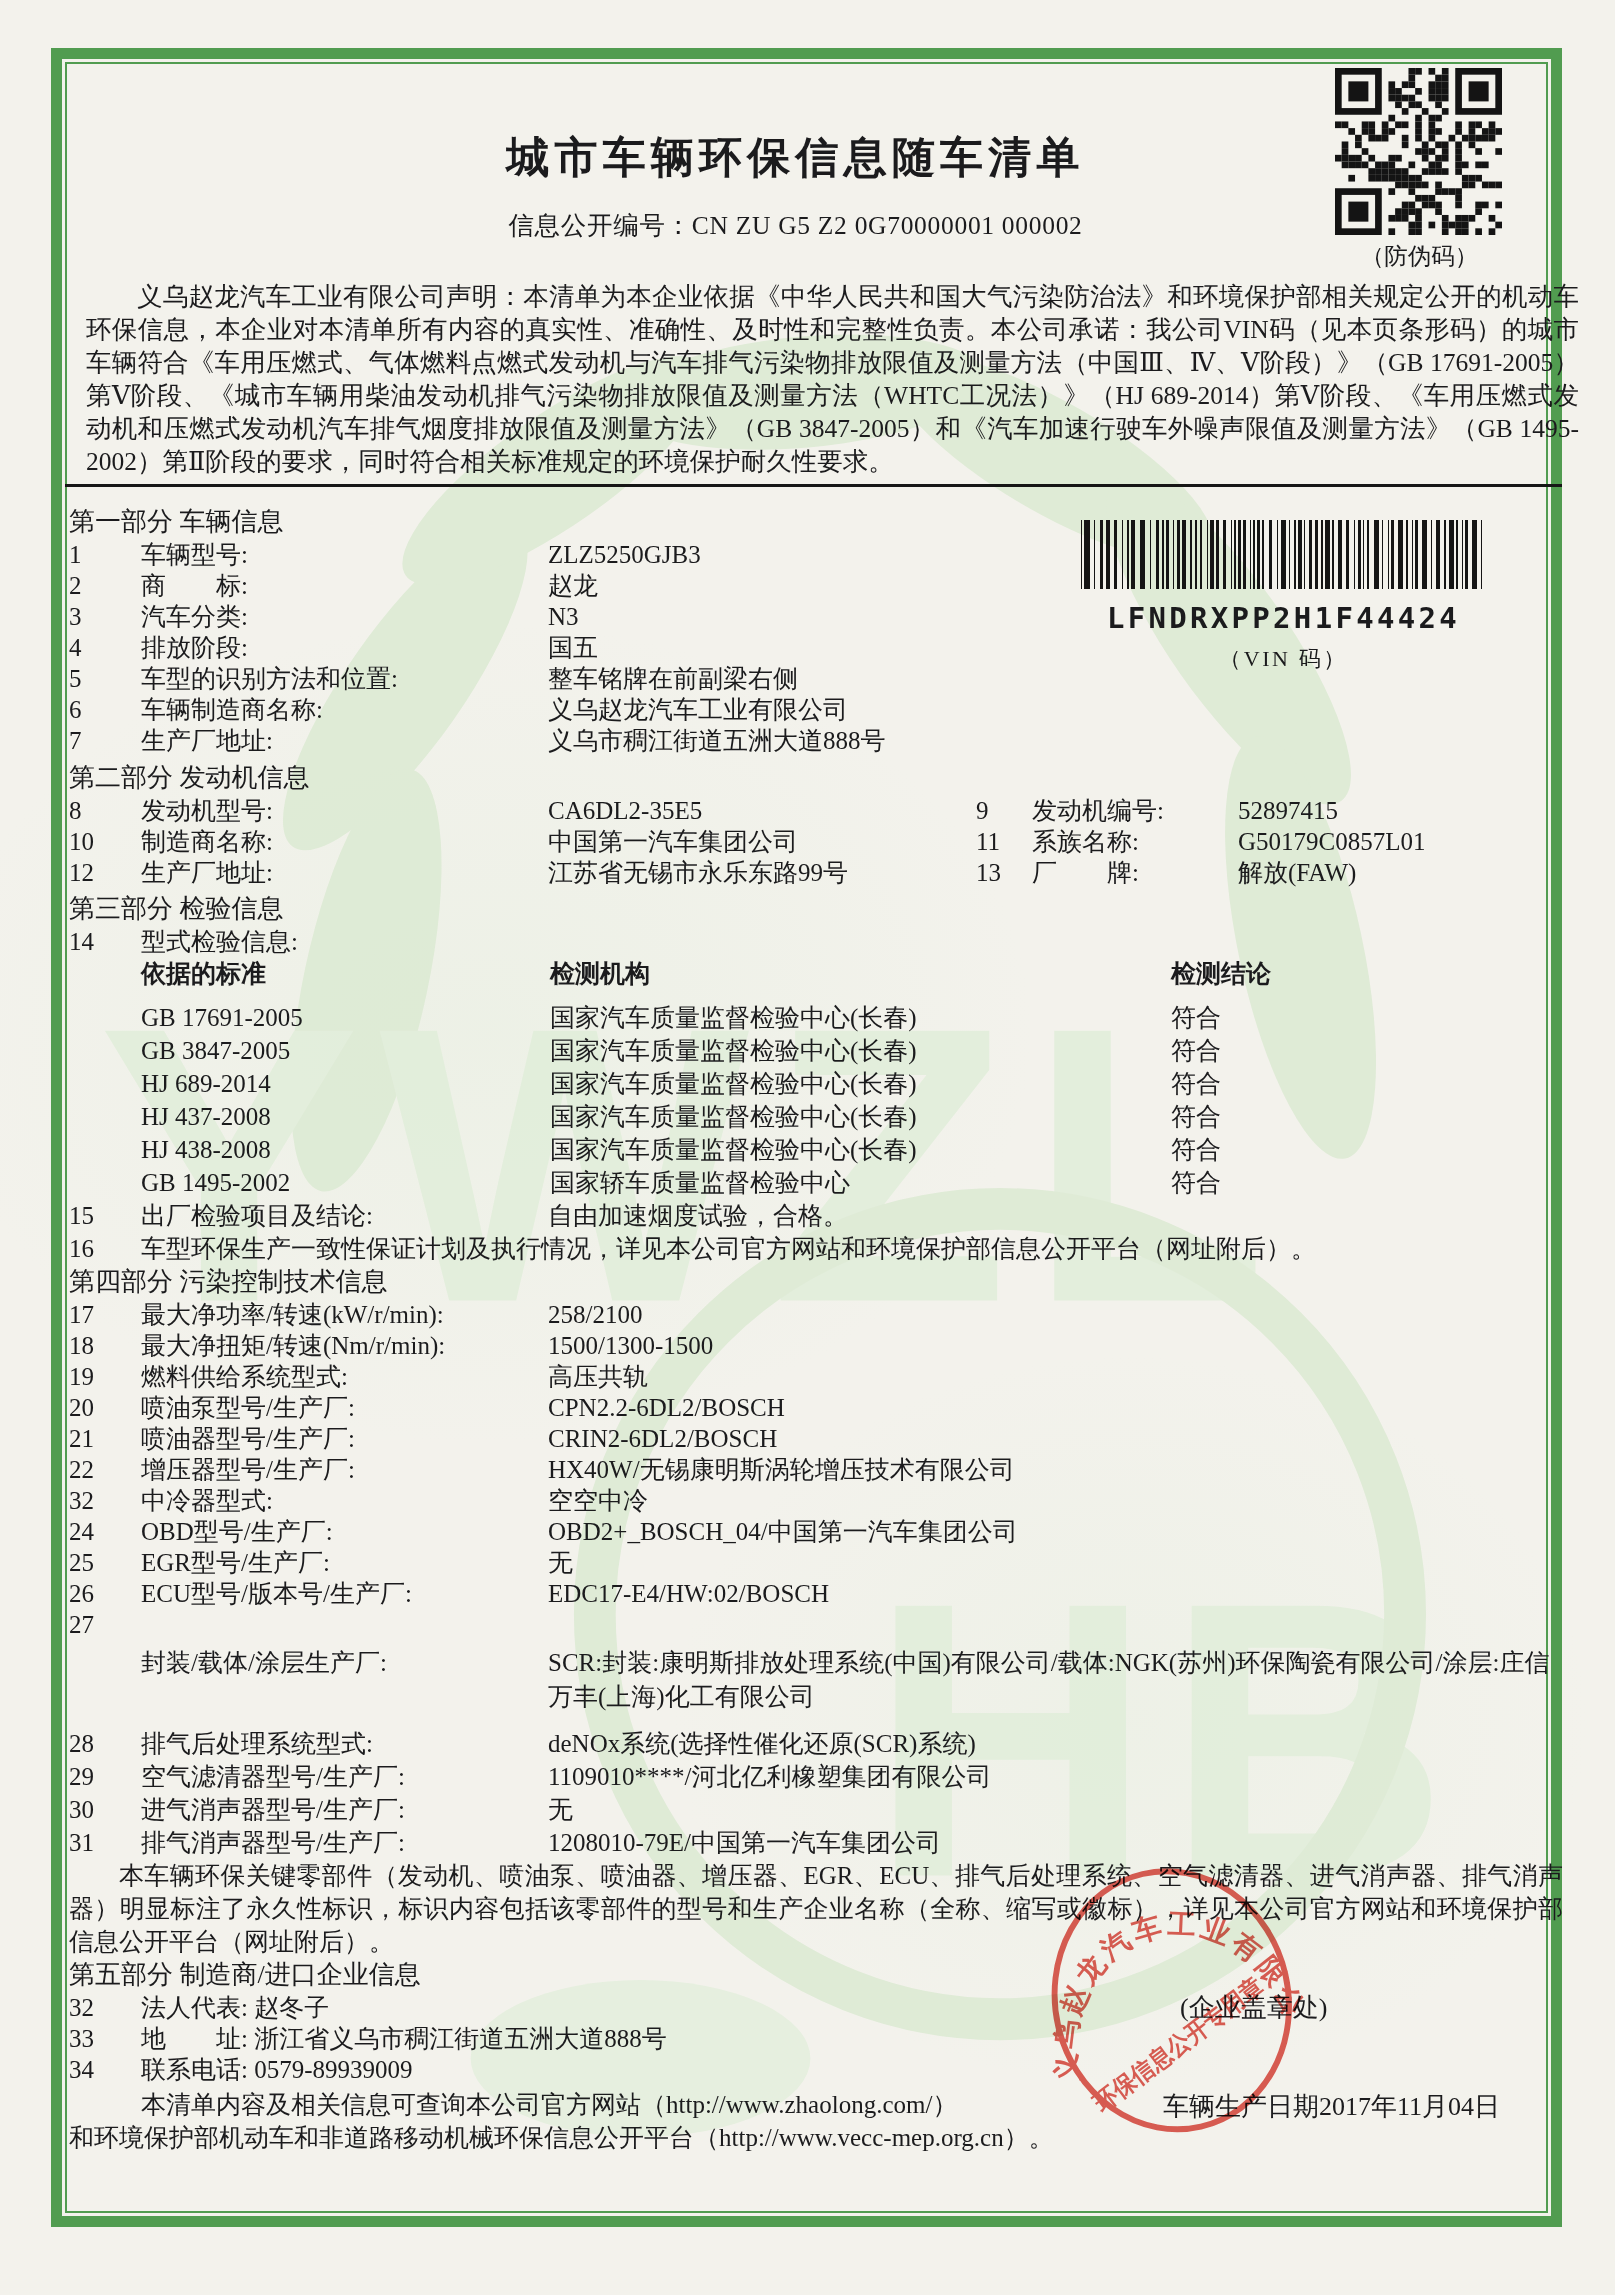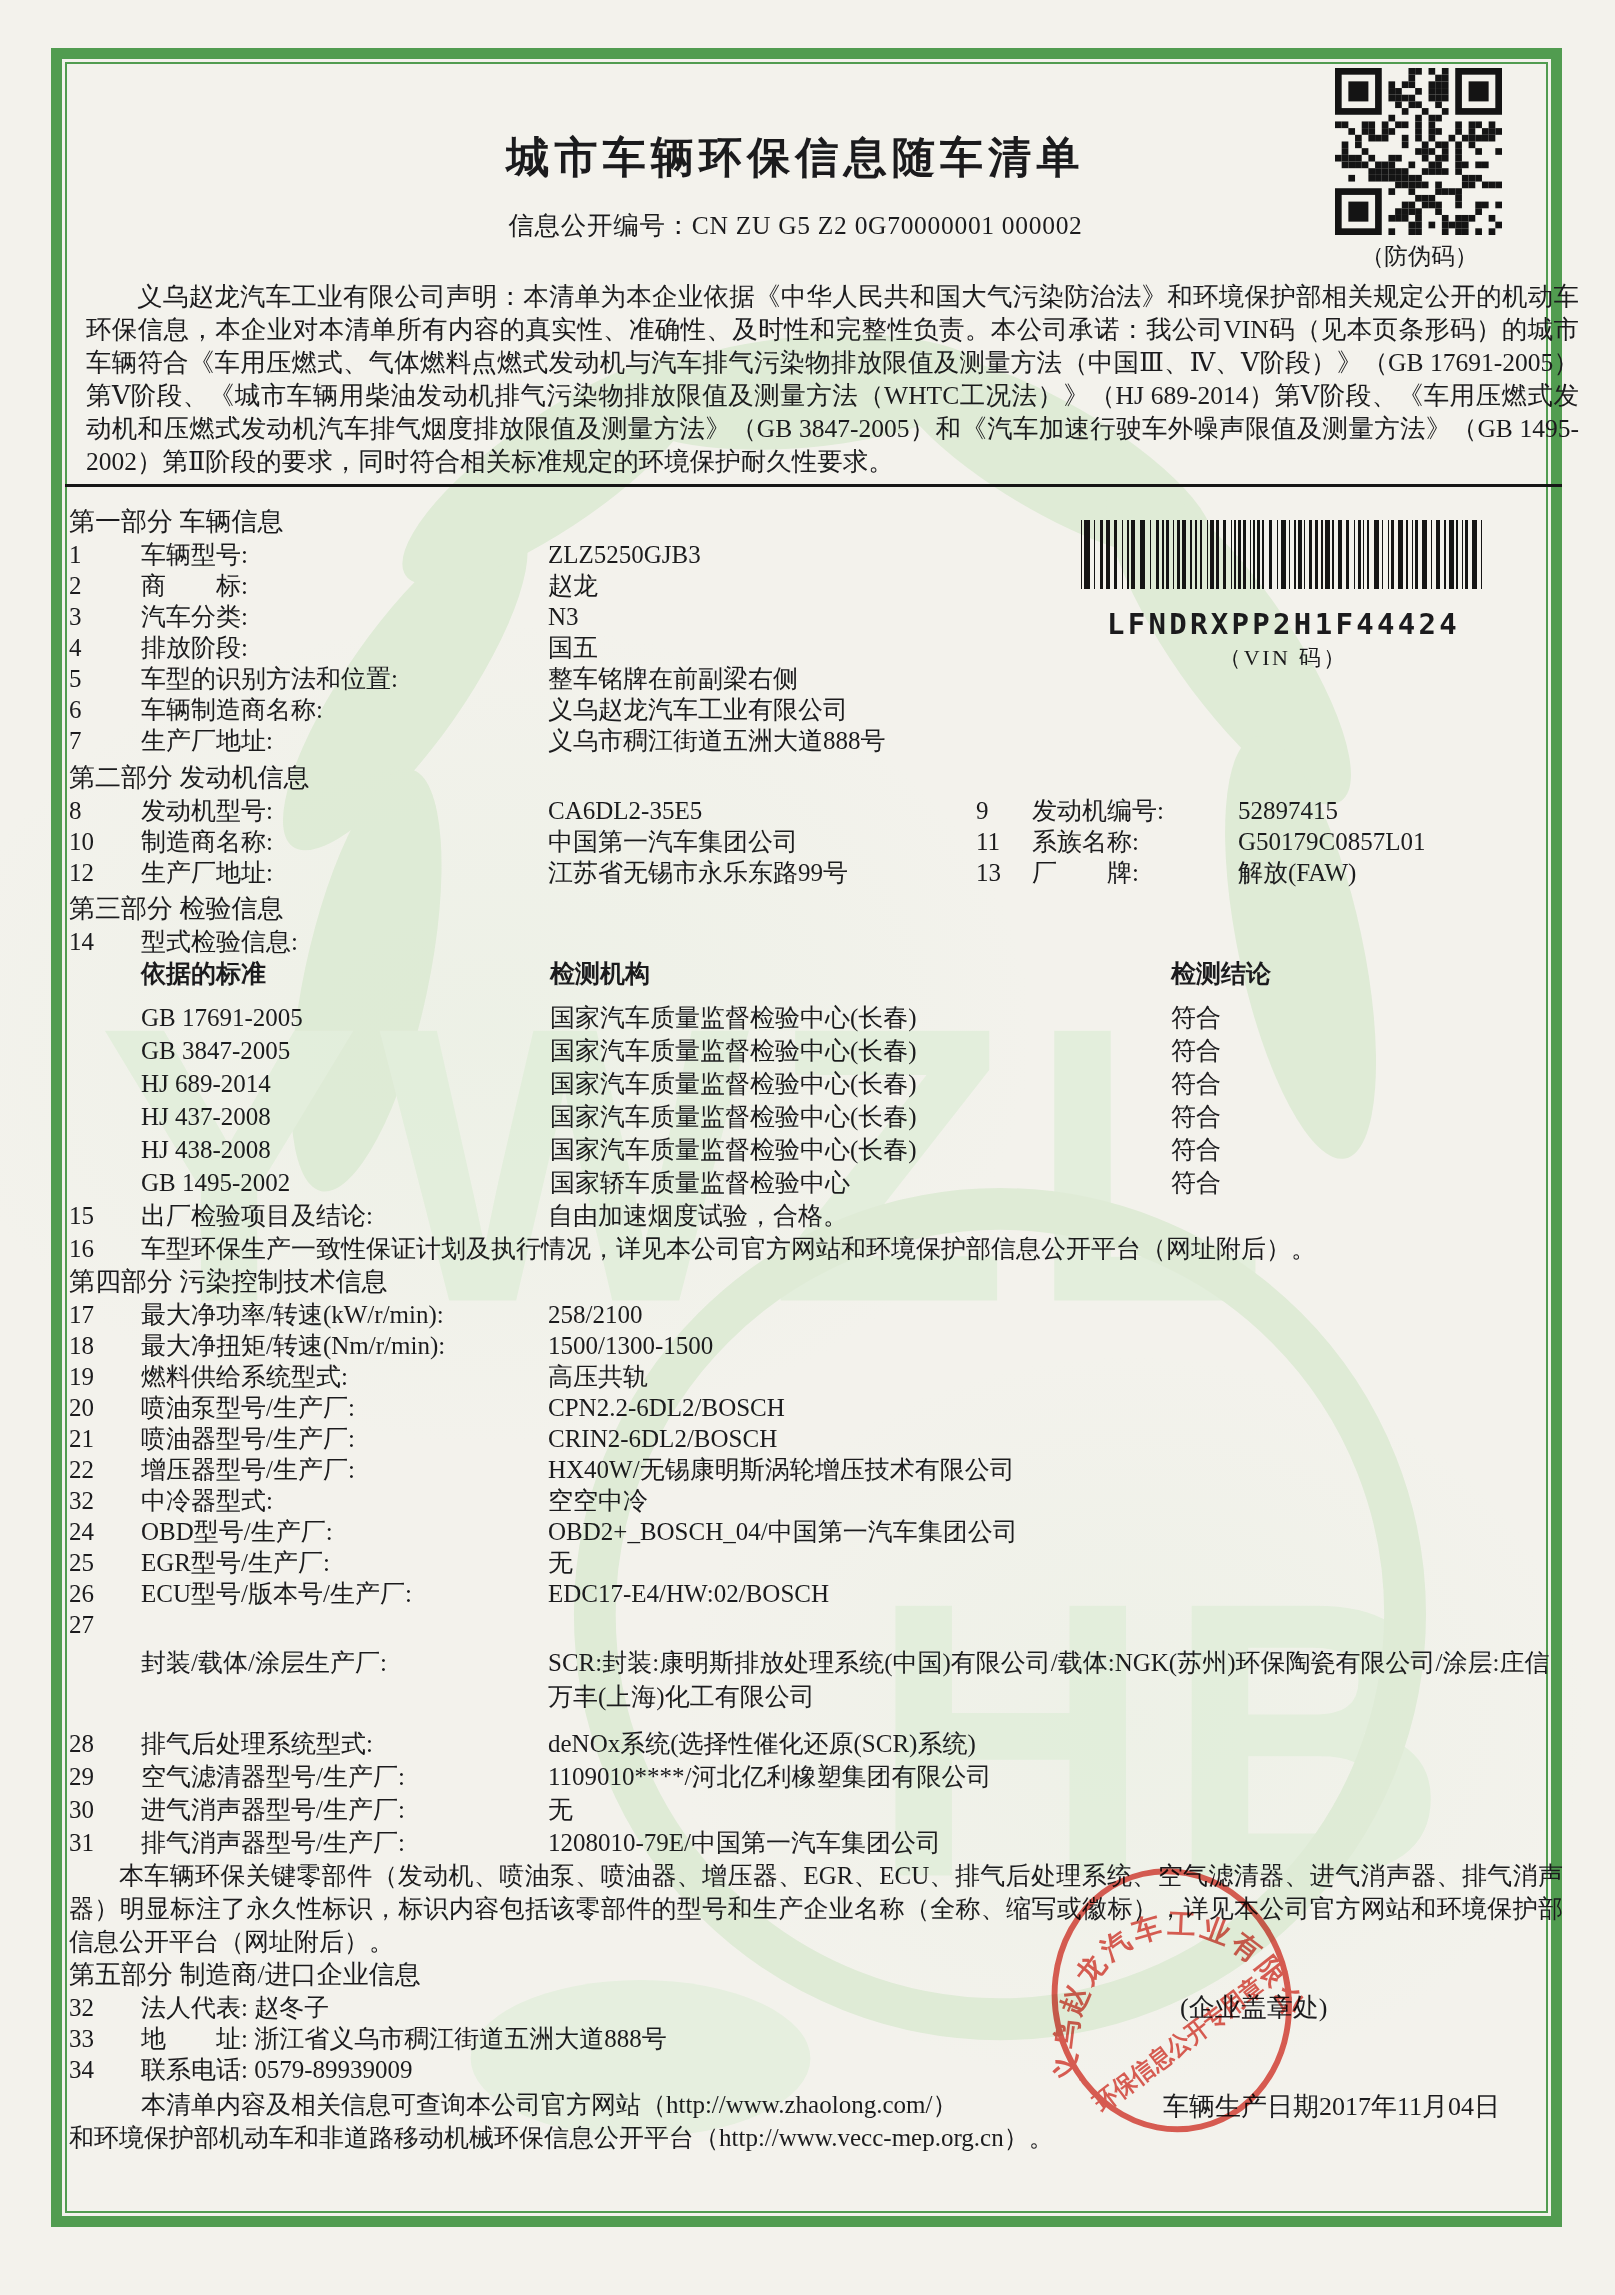--- a/index.html
+++ b/index.html
@@ -31,22 +31,22 @@
   .trow{display:flex;height:33px;line-height:33px;padding-left:72px}
   .th{font-weight:bold}
   .tc1{width:409px;flex:none}.tc2{width:621px;flex:none}.tc3{flex:1}
   .coat{display:flex;line-height:34px;align-items:baseline}
   .para{font-size:25px;line-height:33px;text-align:justify;text-indent:2em}
   .g4{height:2.6px}.g6{height:3.9px}.g8{height:5.2px}.g10{height:6.5px}.g16{height:10.5px}.g20{height:13px}
   .ind{padding-left:72px}
   .bcwrap{position:absolute;left:1060px;top:520px;width:447px;z-index:2;text-align:center}
   .bars{display:flex;justify-content:center;align-items:stretch;height:69px;overflow:hidden}
   .bars span{flex:none;background:#151515}
-  .vin{font-family:"DejaVu Sans Mono","Liberation Mono",monospace;font-size:29px;font-weight:bold;letter-spacing:3.3px;margin-top:18px}
-  .vincap{font-size:22px;margin-top:2px;letter-spacing:2.6px}
+  .vin{font-family:"DejaVu Sans Mono","Liberation Mono",monospace;font-size:29px;font-weight:bold;letter-spacing:3.3px;margin-top:12px}
+  .vincap{font-size:22px;margin-top:9px;letter-spacing:2.6px}
   .seal-note{position:absolute;left:1180px;top:1990px;font-size:26px;z-index:2}
   .prod-date{position:absolute;left:1163px;top:2089px;font-size:26px;z-index:2}
   .stamp-wrap{position:absolute;left:1034px;top:1855px;width:275px;height:288px;z-index:4;
               transform:rotate(-13deg);mix-blend-mode:multiply;opacity:.88}
 </style>
 </head>
 <body>
 
 <div class="page">
 

